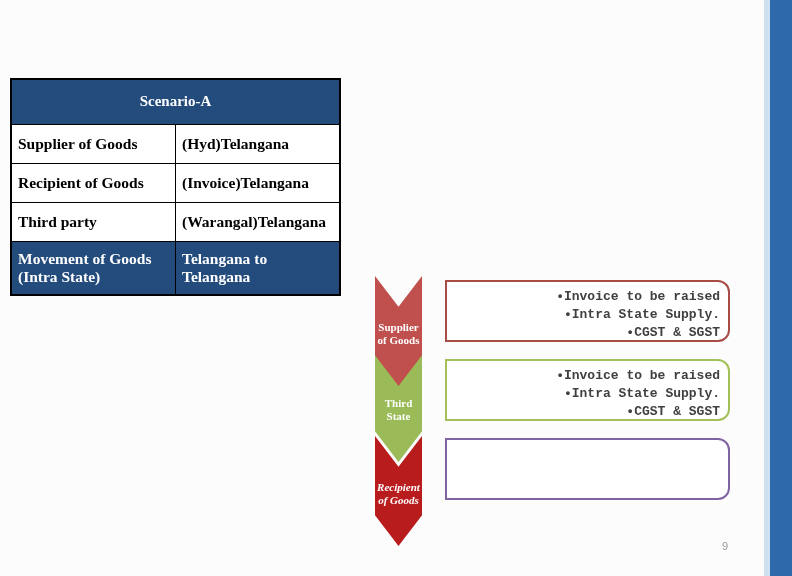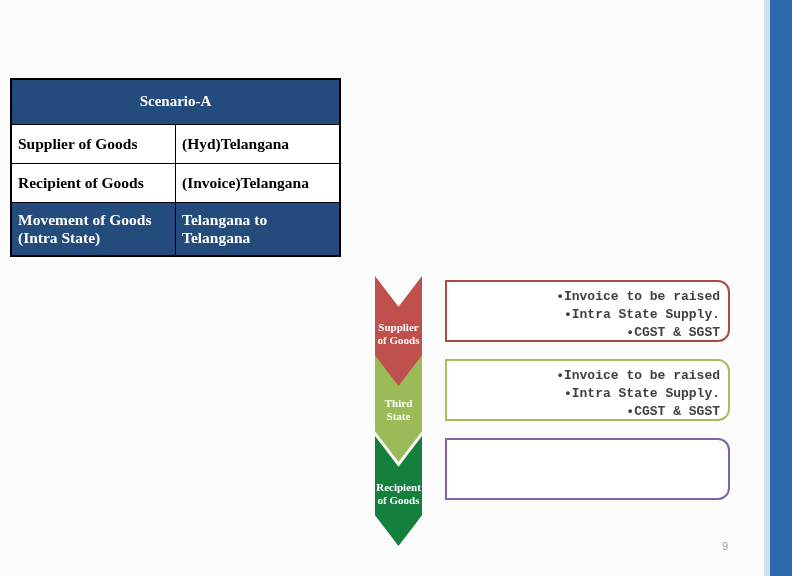--- a/index.html
+++ b/index.html
@@ -200,20 +200,24 @@
         <th class="hdr" colspan="2">Scenario-A</th>
       </tr>
       <tr class="data">
         <td class="label">Supplier of Goods</td>
         <td class="value">(Hyd)Telangana</td>
       </tr>
       <tr class="data">
         <td class="label">Recipient of Goods</td>
         <td class="value">(Invoice)Telangana</td>
       </tr>
+      <tr class="data">
+        <td class="label">Third party</td>
+        <td class="value">(Warangal)Telangana</td>
+      </tr>
       <tr class="navy">
         <td class="label">Movement of Goods (Intra State)</td>
         <td class="value">Telangana to Telangana</td>
       </tr>
     </tbody>
   </table>
 
   <div id="flow">
 
     <div class="chev chev-1" style="background: rgb(192, 80, 77);">
@@ -223,21 +227,21 @@
       </div>
     </div>
 
     <div class="chev chev-2" style="background: rgb(155, 187, 89);">
       <div class="chev-label">
         <span>Third</span><br>
         <span>State</span>
       </div>
     </div>
 
-    <div class="chev chev-3" style="background: #15803d;">
+    <div class="chev chev-3" style="background: #b91c1c; font-style: italic;">
       <div class="chev-label">
         <span>Recipient</span><br>
         <span>of Goods</span>
       </div>
     </div>
 
     <div class="notebox box-1" style="border-color: rgb(168, 76, 72);">
       <ul>
         <li>Invoice to be raised</li>
         <li>Intra State Supply.</li>

